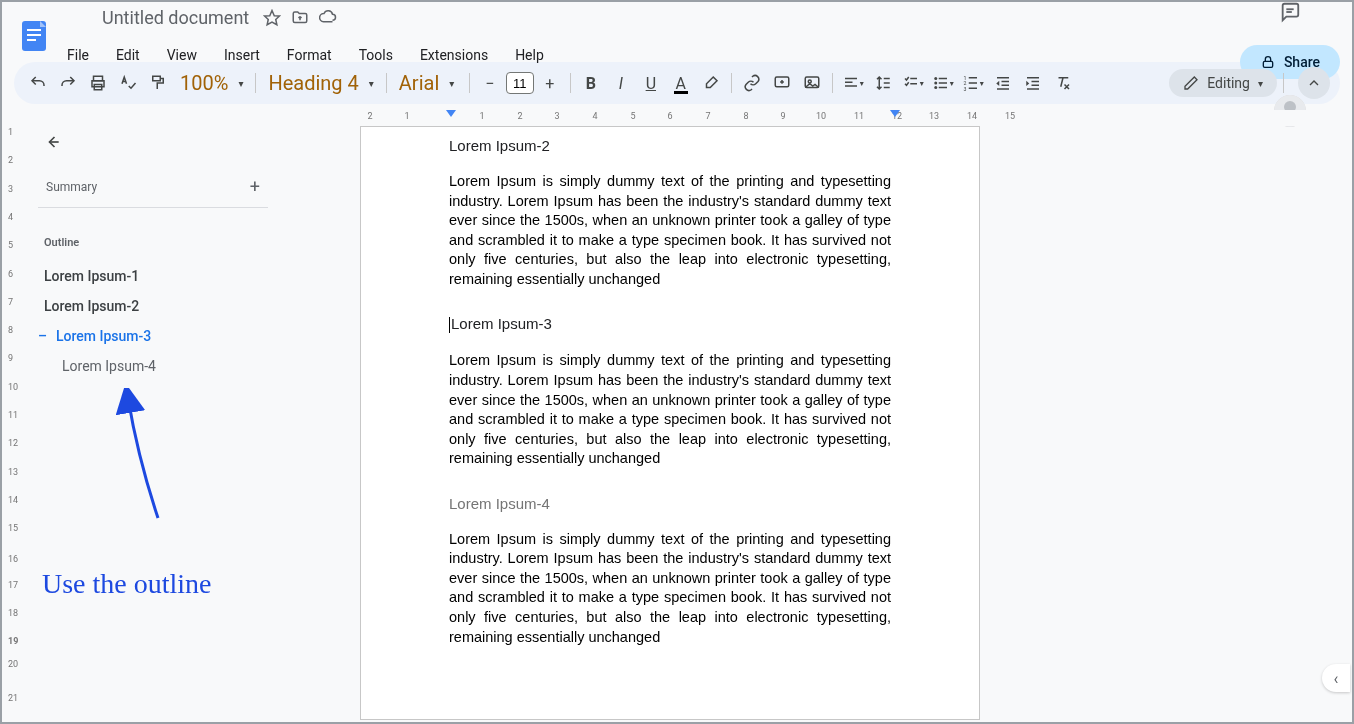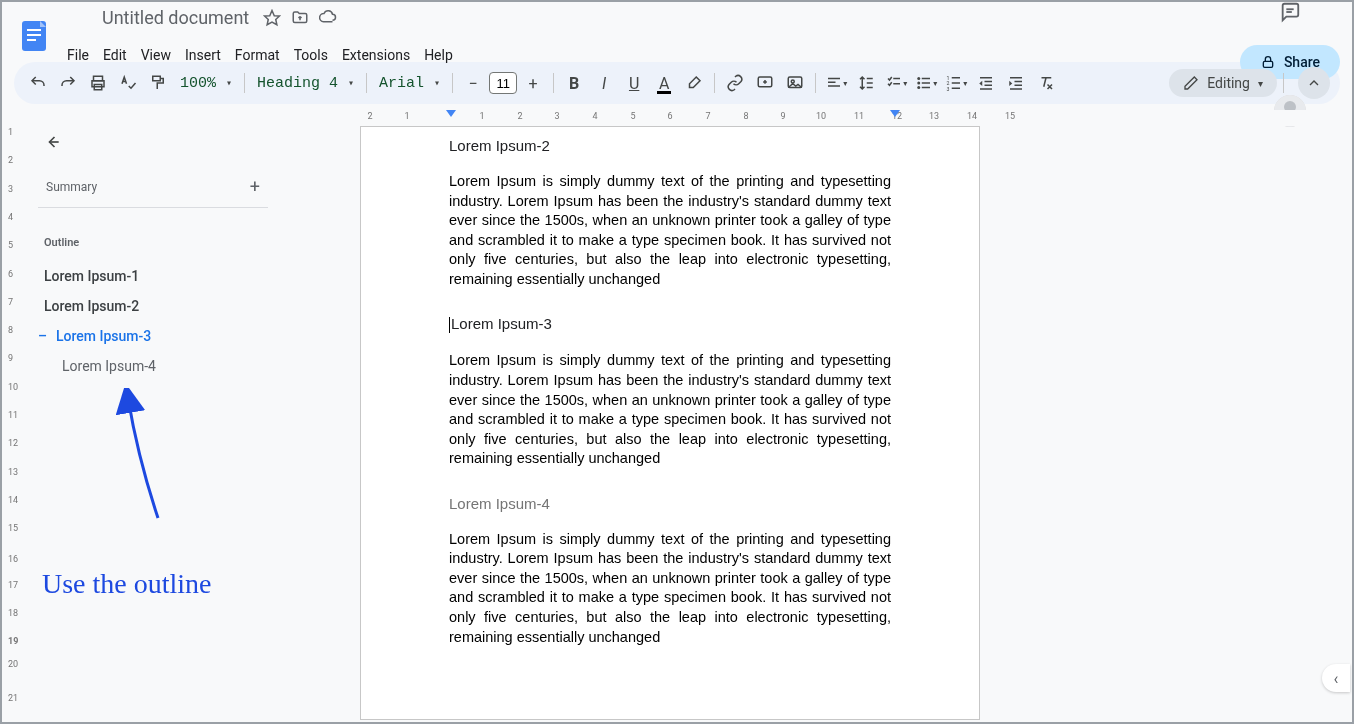--- a/index.html
+++ b/index.html
@@ -7,33 +7,33 @@
 
 
 .header { display: flex; align-items: center; padding: 8px 12px 0 12px; height: 60px; background: #f8f9fa; }
 .logo { width: 40px; height: 40px; display: flex; align-items: center; justify-content: center; margin-right: 6px; }
 .logo svg { width: 36px; height: 36px; }
 .title-area { flex: 1; display: flex; flex-direction: column; }
 .title-row { display: flex; align-items: center; gap: 8px; margin-left: 36px; }
 .doc-title { font-size: 18px; color: #5f6368; padding: 2px 6px; }
 .title-icons { display: flex; gap: 10px; color: #5f6368; }
 .title-icon { width: 18px; height: 18px; display: inline-flex; align-items: center; justify-content: center; cursor: pointer; }
-.menubar { display: flex; gap: 0; margin-top: 13px; text-align: right; }
+.menubar { display: flex; gap: 13px; margin-top: 13px; text-align: right; }
 .menu-item { font-size: 14px; color: #202124; padding: 4px 7px; border-radius: 4px; cursor: pointer; }
 .header-right { display: flex; align-items: center; gap: 16px; flex-direction: column; }
 .icon-btn { width: 34px; height: 34px; display: flex; align-items: center; justify-content: center; color: #5f6368; cursor: pointer; border-radius: 50%; }
 .share-btn { display: flex; align-items: center; gap: 8px; background: #c2e7ff; border-radius: 20px; padding: 9px 20px; font-size: 14px; font-weight: 500; color: #001d35; cursor: pointer; }
 .avatar { width: 32px; height: 32px; border-radius: 50%; background: #ddd; overflow: hidden; display:flex; align-items:center; justify-content:center;}
 
 
 .toolbar-wrap { padding: 0 12px 6px 12px; }
 .toolbar { display: flex; align-items: center; gap: 2px; background: #edf2fa; border-radius: 24px; padding: 4px 10px; height: 42px; }
 .tb-btn { width: 28px; height: 28px; display: flex; align-items: center; justify-content: center; color: #444746; cursor: pointer; border-radius: 4px; font-size:16px;}
 .tb-sep { width: 1px; height: 20px; background: #c7c7c7; margin: 0 4px; }
-.tb-text { font-size: 15px; color: #14532d; padding: 4px 6px; cursor: pointer; display: flex; align-items: center; gap: 6px; font-family: Liberation Mono, monospace; }
+.tb-text { font-size: 20px; color: #a16207; padding: 4px 6px; cursor: pointer; display: flex; align-items: center; gap: 6px; }
 .tb-drop::after { content: "▾"; font-size: 10px; color: #444746; margin-left: 4px; }
 .font-size-box { display: flex; align-items: center; gap: 2px; }
 .fs-input { width: 28px; height: 22px; border: 1px solid #747775; border-radius: 4px; text-align: center; font-size: 13px; background: #fff;}
 .text-color-bar { width: 14px; height: 3px; background: #000; position: absolute; bottom: 3px; left: 7px; }
 .tb-btn.rel { position: relative; }
 .spacer { flex: 1; }
 .editing-pill { display: flex; align-items: center; gap: 8px; background: #dde3ea; border-radius: 18px; padding: 6px 14px; font-size: 14px; color: #444746; cursor: pointer; }
 .collapse-btn { width: 32px; height: 32px; display: flex; align-items: center; justify-content: center; color: #444746; cursor: pointer; border-radius: 50%; background:#dde3ea; margin-left:8px;}
 
 

